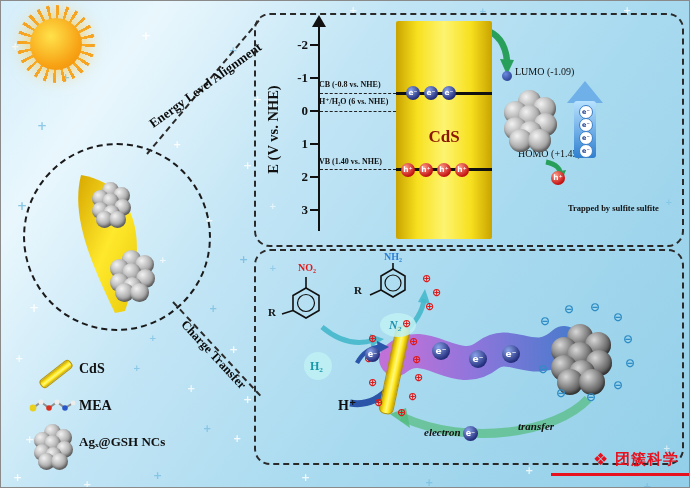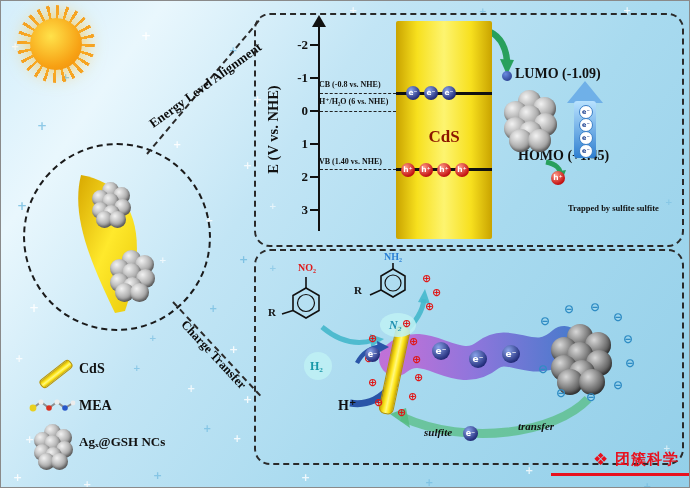--- a/index.html
+++ b/index.html
@@ -43,21 +43,21 @@
   .y-axis-arrow{position:absolute;left:56px;top:0;width:0;height:0;border-left:7px solid transparent;border-right:7px solid transparent;border-bottom:12px solid #111;}
   .axis-label{position:absolute;left:-58px;top:106px;width:150px;text-align:center;font-size:14.5px;font-weight:bold;transform:rotate(-90deg);}
   .tick{position:absolute;left:54px;width:9px;height:2px;background:#111;}
   .tick-label{position:absolute;left:26px;width:26px;text-align:right;font-size:13px;font-weight:bold;line-height:1;}
   .cds-band{position:absolute;left:140px;top:6px;width:96px;height:218px;border-radius:2px;
     background:linear-gradient(90deg,#c9a300,#f7e01e 22%,#fdf470 50%,#f7e01e 78%,#c9a300);}
   .cds-band-label{position:absolute;top:106px;width:100%;text-align:center;font-size:17px;font-weight:bold;color:#8b1500;}
   .level-line{position:absolute;height:2.6px;background:#111;}
   .dash-h{position:absolute;border-top:1.6px dashed #222;}
   .sm-label{position:absolute;font-size:8px;font-weight:bold;line-height:1;white-space:nowrap;color:#111;}
-  .md-label{position:absolute;font-size:14px;font-weight:bold;line-height:1;white-space:nowrap;color:#111;}
+  .md-label{position:absolute;font-size:10px;font-weight:normal;line-height:1;white-space:nowrap;color:#111;}
   .trapped{position:absolute;left:312px;top:188px;font-size:8.5px;font-weight:bold;white-space:nowrap;}
   .lumo-dot{position:absolute;left:246px;top:56px;width:10px;height:10px;border-radius:50%;
     background:radial-gradient(circle at 35% 30%,#6a8ae0,#1b2f7d);}
   .blue-bar{position:absolute;left:318px;top:86px;width:22px;height:57px;border-radius:3px;
     background:linear-gradient(180deg,#b8e2ff,#2f7fd0);}
   .blue-bar-head{position:absolute;left:311px;top:66px;width:0;height:0;border-left:18px solid transparent;border-right:18px solid transparent;border-bottom:22px solid #6fb0e8;}
   
   .e-circle{position:absolute;width:16px;height:16px;border-radius:50%;display:flex;align-items:center;justify-content:center;
     background:radial-gradient(circle at 35% 30%,#8aa4ea,#25307e 70%,#10173f);color:#fff;
     font-size:8px;font-weight:bold;font-family:"DejaVu Sans",sans-serif;line-height:1;}
@@ -335,21 +335,21 @@
     <span class="chg-minus" style="left:308px;top:52px">⊖</span>
     <span class="chg-minus" style="left:334px;top:50px">⊖</span>
     <span class="chg-minus" style="left:357px;top:60px">⊖</span>
     <span class="chg-minus" style="left:367px;top:82px">⊖</span>
     <span class="chg-minus" style="left:369px;top:106px">⊖</span>
     <span class="chg-minus" style="left:357px;top:128px">⊖</span>
     <span class="chg-minus" style="left:330px;top:140px">⊖</span>
     <span class="chg-minus" style="left:300px;top:136px">⊖</span>
     <span class="chg-minus" style="left:282px;top:112px">⊖</span>
 
-    <div class="word-label" style="left:168px;top:176px">sulfite</div>
+    <div class="word-label" style="left:168px;top:176px">electron</div>
     <div class="word-label" style="left:262px;top:170px">transfer</div>
   </div>
 
   <div class="legend-rod"></div>
   <div class="legend-label" style="left:78px;top:361px">CdS</div>
 
   <svg class="mea-icon" width="48" height="18" viewBox="0 0 48 18">
     <path d="M4,11 L12,5 L20,11 L28,5 L36,11 L44,6" stroke="#909090" stroke-width="2" fill="none"></path>
     <circle cx="4" cy="11" r="3.4" fill="#e8d020"></circle>
     <circle cx="12" cy="5" r="2.6" fill="#ececec"></circle>

